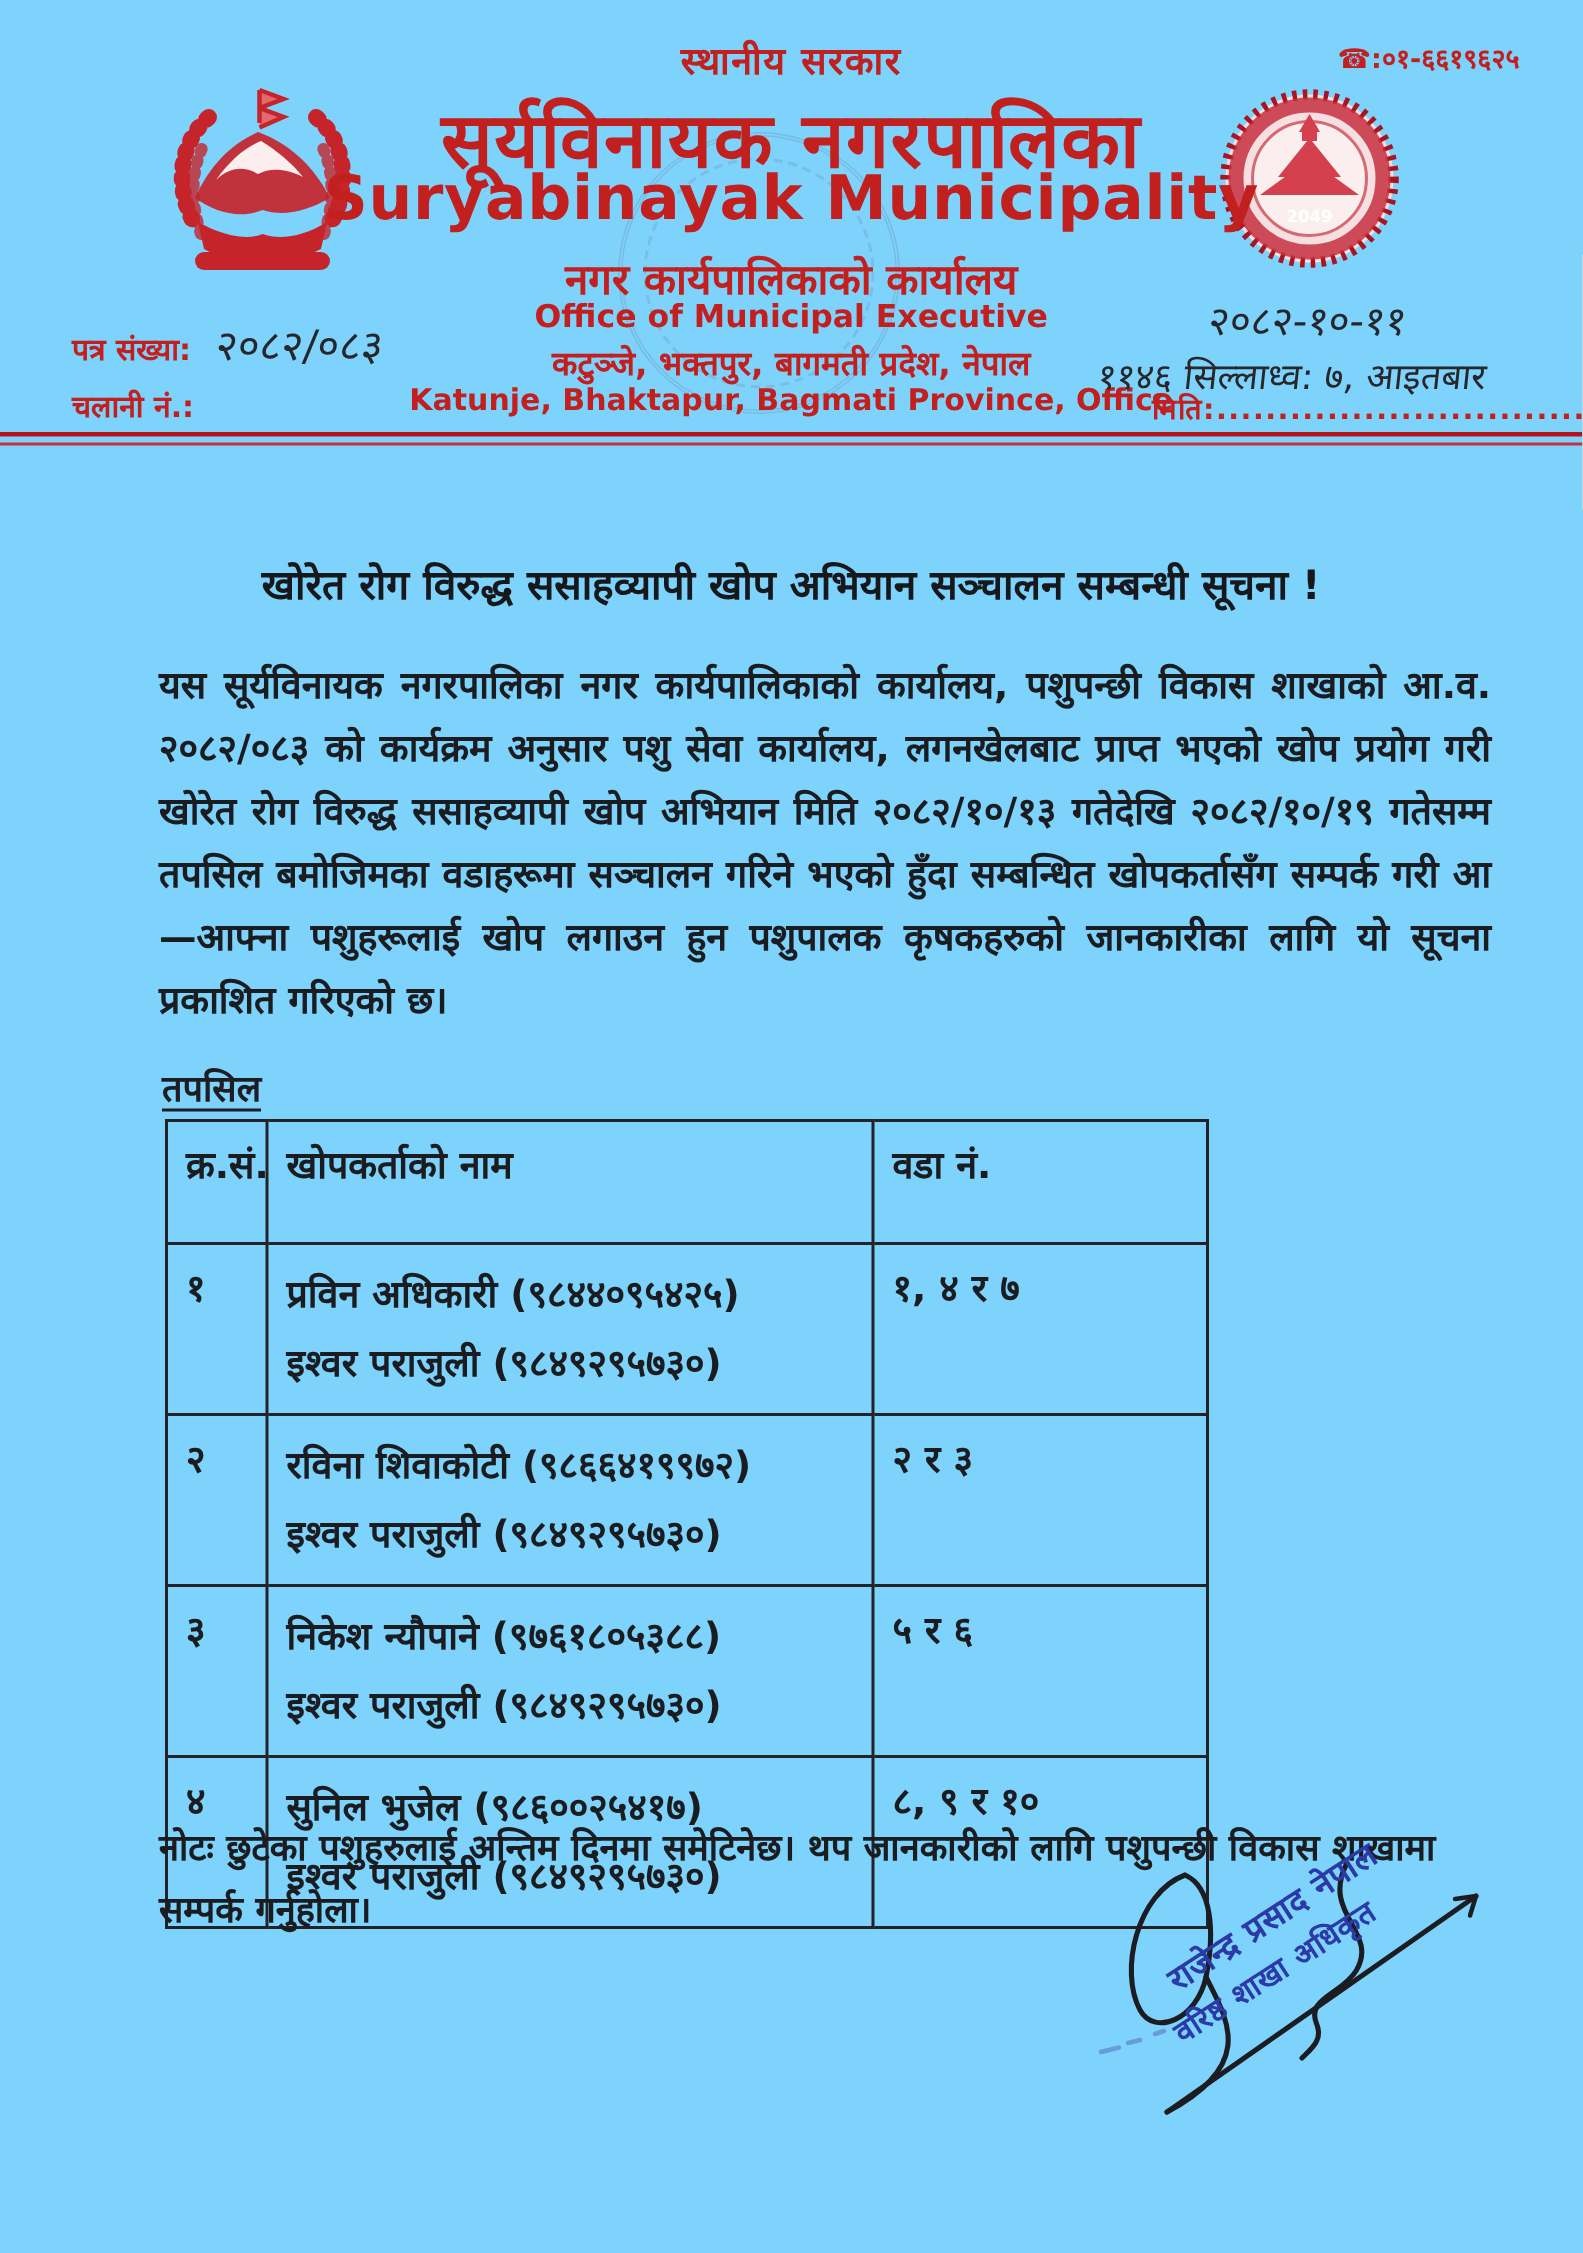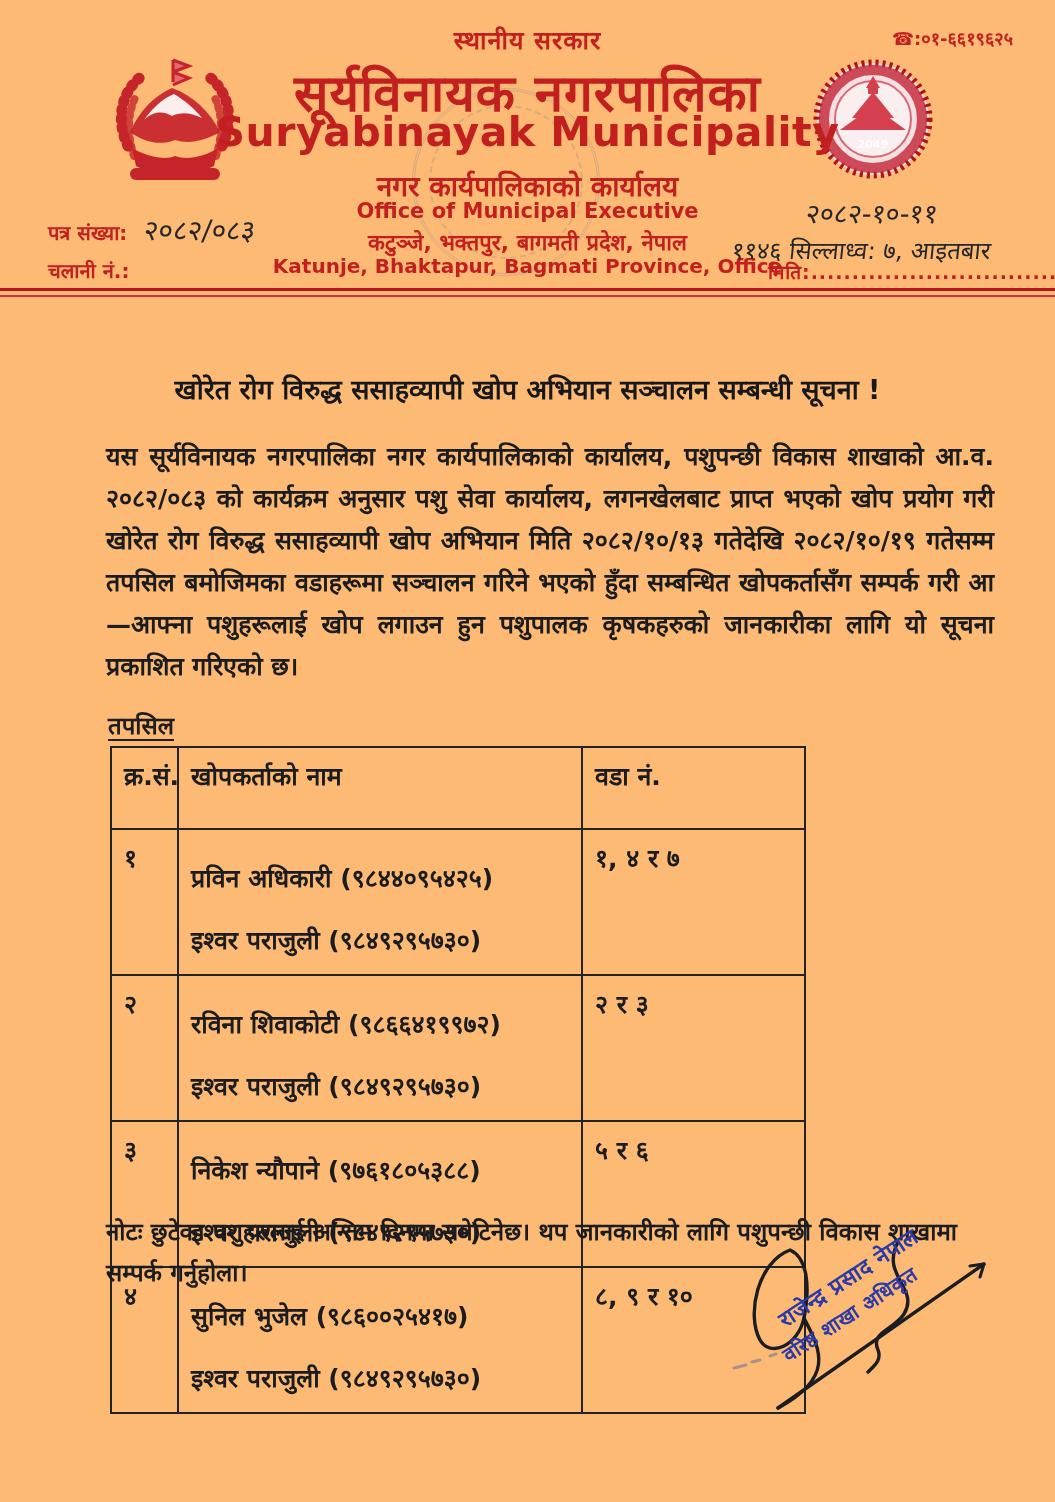--- a/index.html
+++ b/index.html
@@ -1,18 +1,18 @@
 <!DOCTYPE html>
 <html><head>
 <meta charset="utf-8">
 <style>
   html,body{margin:0;padding:0;background:#e8e8e8;}
   .page{
     position:relative;width:1055px;height:1502px;margin:0 auto;
-    background:#fdba74;overflow:hidden;
+    background:#7dd3fc;overflow:hidden;
     font-family:"DejaVu Sans","Liberation Sans",sans-serif;
     color:#1e1e22;
   }
   .abs{position:absolute;}
   .red{color:#c2201f;}
   .center{left:0;width:100%;text-align:center;}
   .bold{font-weight:bold;}
 
   
   .local-govt{top:22px;font-size:25px;letter-spacing:1px;}
@@ -65,21 +65,21 @@
     border-collapse:collapse;table-layout:fixed;
   }
   table.schedule td,table.schedule th{
     border:2px solid #232327;vertical-align:top;
     font-size:25px;font-weight:600;color:#1b1c20;text-align:left;
     padding:10px 12px;
   }
   col.c-sn{width:67px;} col.c-name{width:404px;} col.c-ward{width:223px;}
   tr.head-row th{height:60px;}
   td.sn{text-align:left;padding-left:14px;height:92px;}
-  td.names div{line-height:46px;white-space:nowrap;margin-top:16px;}
+  td.names div{line-height:46px;white-space:nowrap;}
   td.wards{text-align:center;padding-top:14px;}
 
   .note-text{
     left:106px;top:1212px;width:870px;
     font-size:24px;line-height:41px;font-weight:600;color:#1b1c20;
   }
 
   
   .sig-svg{left:698px;top:1236px;}
   .stamp-text{

